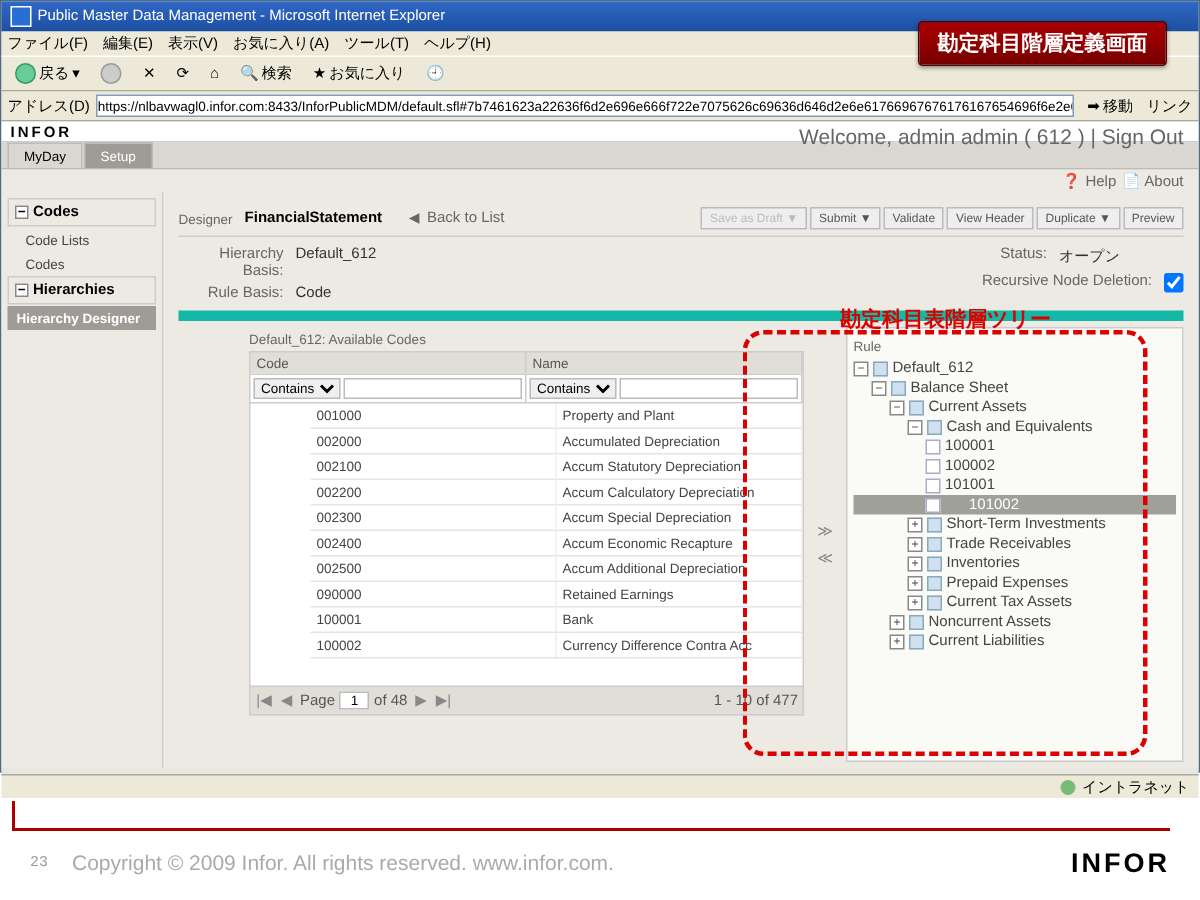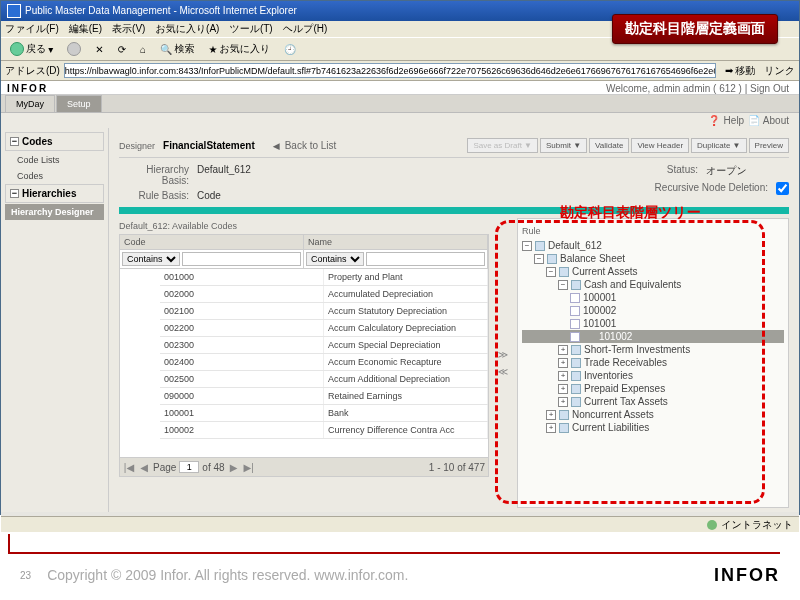--- a/index.html
+++ b/index.html
@@ -10,21 +10,21 @@
 .titlebar .ie-icon { width: 14px; height: 14px; background: #2a6ed4; border: 1px solid #fff; margin-right: 4px; }
 .menubar { background: #ece9d8; height: 16px; padding: 0 4px; font-size: 10px; display: flex; gap: 10px; align-items: center; }
 .toolbar { background: #ece9d8; height: 24px; padding: 0 4px; display: flex; align-items: center; gap: 4px; border-top: 1px solid #fff; border-bottom: 1px solid #aca899; }
 .tb-btn { height: 18px; padding: 0 4px; display: flex; align-items: center; gap: 2px; border: 1px solid transparent; }
 .tb-btn .ic { width: 14px; height: 14px; border-radius: 50%; background: #6c9; border: 1px solid #396; }
 .addrbar { background: #ece9d8; height: 20px; display: flex; align-items: center; padding: 0 4px; gap: 4px; border-bottom: 1px solid #aca899; }
 .addrbar input { flex: 1; height: 15px; font-size: 9px; border: 1px solid #7f9db9; }
 
 .app-area { background: #e7e6e1; height: 435px; overflow: hidden; position: relative; }
 .infor-logo { background: #fff; padding: 2px 6px; font-size: 10px; letter-spacing: 2px; font-weight: bold; border-bottom: 1px solid #ccc; height: 14px; }
-.welcome { position: absolute; right: 10px; top: 2px; font-size: 10px; color: #666; }
+.welcome { position: absolute; right: 10px; top: 2px; font-size: 14px; color: #666; }
 .tabbar { display: flex; height: 18px; border-bottom: 1px solid #bbb; background: #d9d7d0; align-items: flex-end; padding-left: 4px; }
 .tabbar .tab { padding: 3px 10px; font-size: 9px; background: #d9d7d0; border: 1px solid #bbb; border-bottom: none; margin-right: 1px; }
 .tabbar .tab.active { background: #9e9c96; color: #fff; }
 .subbar { display: flex; justify-content: flex-end; padding: 2px 10px; gap: 4px; font-size: 9px; color: #666; background: #eceae3; height: 15px; align-items: center; }
 
 .content { display: flex; height: 384px; }
 .sidebar { width: 108px; background: #eceae3; border-right: 1px solid #ccc; padding: 4px; }
 .side-hdr { background: #eceae3; padding: 3px 4px; font-size: 9px; font-weight: bold; display: flex; align-items: center; gap: 3px; border: 1px solid #ccc; margin-bottom: 1px; }
 .side-item { padding: 3px 12px; font-size: 9px; color: #444; }
 .side-item.sel { background: #9e9c96; color: #fff; padding: 3px 6px; font-weight: bold; }
@@ -39,21 +39,21 @@
 .btn-sm { border: 1px solid #bbb; background: #eee; padding: 2px 5px; font-size: 8px; color: #555; }
 .btn-sm.dis { color: #bbb; }
 
 .meta { display: flex; padding: 6px 0; gap: 40px; font-size: 9px; color: #666; border-bottom: 7px solid #14b8a6; }
 .meta .col { display: flex; flex-direction: column; gap: 4px; }
 .meta .row { display: flex; gap: 8px; }
 .meta .lbl { width: 70px; text-align: right; }
 .meta .val { color: #333; }
 
 .panels { display: flex; gap: 4px; margin-top: 4px; height: 290px; }
-.left-panel { flex: 1.25; display: flex; flex-direction: column; }
+.left-panel { flex: 1.25; display: flex; flex-direction: column; margin-left: 47px; }
 .right-panel { flex: 1; border: 1px solid #ccc; background: #fafaf7; padding: 4px; position: relative; }
 .panel-title { font-size: 9px; color: #666; padding: 3px 0; }
 
 .grid-hdr { display: flex; background: #e0ded6; border: 1px solid #ccc; border-bottom: none; }
 .grid-hdr .gc { flex: 1; padding: 2px 4px; font-size: 9px; color: #555; border-right: 1px solid #ccc; }
 .filter-row { display: flex; background: #fff; border: 1px solid #ccc; border-bottom: none; }
 .filter-row .fc { flex: 1; padding: 2px; border-right: 1px solid #ccc; display: flex; gap: 2px; }
 .filter-row select { flex: 1; font-size: 9px; border: 1px solid #bbb; height: 14px; }
 .filter-row input { flex: 1; font-size: 9px; border: 1px solid #bbb; height: 14px; }
 .grid-body { border: 1px solid #ccc; background: #fff; height: 190px; overflow: hidden; padding-left: 40px; }
@@ -80,21 +80,21 @@
 
 .red-callout { position: absolute; border: 3px dashed #d00; border-radius: 14px; pointer-events: none; }
 .red-badge { position: absolute; background: linear-gradient(#a00,#700); color: #fff; font-weight: bold; font-size: 14px; padding: 5px 12px; border: 1px solid #500; border-radius: 3px; box-shadow: 0 1px 3px rgba(0,0,0,0.4); }
 .red-label { position: absolute; color: #d00; font-size: 14px; font-weight: bold; }
 
 .statusbar { height: 16px; background: #ece9d8; border-top: 1px solid #aca899; display: flex; align-items: center; justify-content: flex-end; padding: 0 6px; font-size: 9px; gap: 4px; }
 .statusbar .ic { width: 10px; height: 10px; background: #7b7; border-radius: 50%; }
 
 .footer { position: absolute; bottom: 0; width: 800px; height: 50px; display: flex; align-items: center; padding: 0 20px; }
 .footer .copy { color: #aaa; font-size: 14px; }
-.footer .page-num { color: #999; font-size: 10px; margin-right: 16px; }
+.footer .page-num { color: #999; font-size: 10px; margin-right: 16px; font-family: Liberation Mono, monospace; }
 .footer .logo { margin-left: auto; font-size: 18px; font-weight: bold; letter-spacing: 2px; }
 .redline { position: absolute; left: 8px; right: 20px; bottom: 46px; height: 2px; background: #a00; }
 .redline::before { content: ''; position: absolute; left: 0; top: -18px; width: 2px; height: 18px; background: #a00; }
 </style>
 </head>
 <body>
 
 <div class="browser-frame">
   <div class="titlebar">
     <span class="ie-icon"></span>

